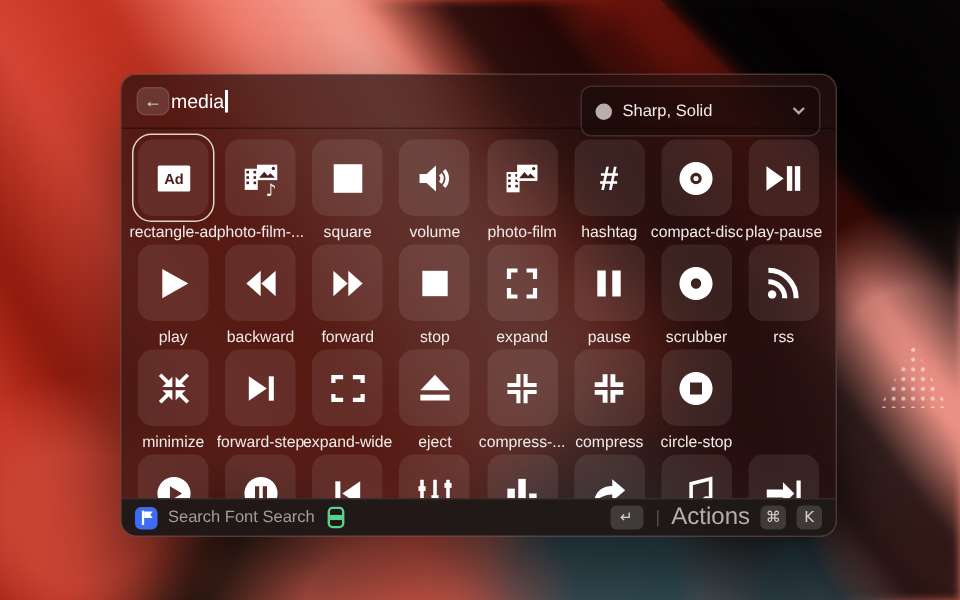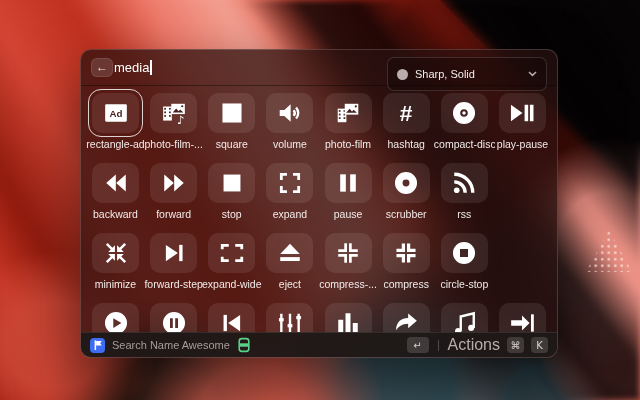--- a/index.html
+++ b/index.html
@@ -54,21 +54,21 @@
     background:rgba(14,6,6,.35);border:1px solid rgba(255,255,255,.14);
     display:flex;align-items:center;gap:7px;padding:16px 9px;box-sizing:border-box;}
   .dd-circle{width:11px;height:11px;border-radius:50%;background:#b9aeac;flex:none;}
   .dd-label{color:#f2edec;font-size:11px;font-weight:500;flex:1;}
 
   
   .grid-area{position:absolute;top:36px;left:0;right:0;bottom:24px;
     overflow:hidden;padding:7px 11px 0;}
   .row{display:grid;grid-template-columns:repeat(8,47px);justify-content:space-between;height:70px;}
   .cell{width:47px;}
-  .tile{width:47px;height:40px;border-radius:10px;background:rgba(255,255,255,.085);
+  .tile{width:47px;height:51px;border-radius:10px;background:rgba(255,255,255,.085);
     display:flex;align-items:center;justify-content:center;position:relative;box-sizing:border-box;}
   .tile.selected::after{content:"";position:absolute;inset:-4px;
     border:1.8px solid rgba(228,221,220,.95);border-radius:13px;}
   .tile svg{display:block;}
   .label{margin-top:5px;width:61px;margin-left:-7px;text-align:center;
     font-size:10.5px;color:#f1ebea;white-space:nowrap;overflow:hidden;}
 
   
   .footer{position:absolute;left:0;right:0;bottom:0;height:24px;
     background:rgba(31,25,24,.94);border-top:1px solid rgba(255,255,255,.09);
@@ -226,20 +226,30 @@
             </span>
           </div>
           <div class="label">play-pause</div>
         </div>
       </div>
       <div class="row">
         <div class="cell">
           <div class="tile">
             <span>
               <svg viewBox="0 0 24 24" width="26" height="26" fill="#fff">
+                <path d="M4.8 3 20.8 12 4.8 21z"></path>
+              </svg>
+            </span>
+          </div>
+          <div class="label">play</div>
+        </div>
+        <div class="cell">
+          <div class="tile">
+            <span>
+              <svg viewBox="0 0 24 24" width="26" height="26" fill="#fff">
                 <path d="M11.8 4.2 3 12l8.8 7.8z"></path>
                 <path d="M21 4.2 12.2 12l8.8 7.8z"></path>
               </svg>
             </span>
           </div>
           <div class="label">backward</div>
         </div>
         <div class="cell">
           <div class="tile">
             <span>
@@ -469,21 +479,21 @@
       </div>
     </div>
 
   <div class="footer">
     <span class="fa-flag">
       <svg width="12" height="12" viewBox="0 0 12 12">
         <rect x="2.6" y="1.4" width="1.5" height="9.6" fill="#fff"></rect>
         <path d="M4.1 2h5.7L8.2 4.2l1.6 2.2H4.1z" fill="#fff"></path>
       </svg>
     </span>
-    <span class="app-name">Search Name Awesome</span>
+    <span class="app-name">Search Font Search</span>
     <svg width="14" height="16" viewBox="0 0 14 16">
       <rect x="2.2" y="1.6" width="9.6" height="12.8" rx="2.6" fill="none" stroke="#5AD08A" stroke-width="1.6"></rect>
       <rect x="2.2" y="6.3" width="9.6" height="3.4" fill="#5AD08A"></rect>
     </svg>
     <span class="spacer"></span>
     <kbd class="kbd-return">↵</kbd>
     <span class="vdiv"></span>
     <span class="secondary">Actions</span>
     <kbd>⌘</kbd>
     <kbd>K</kbd>

